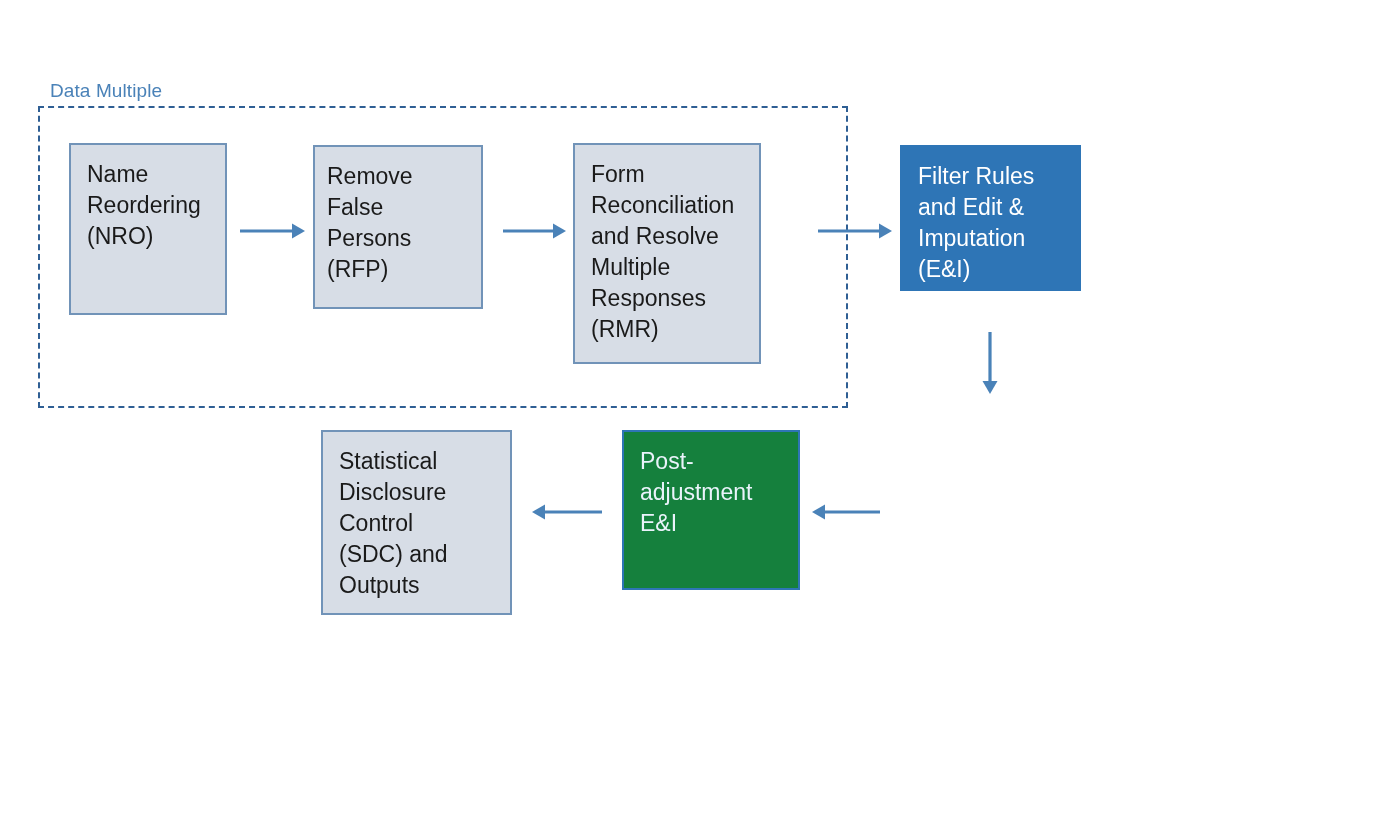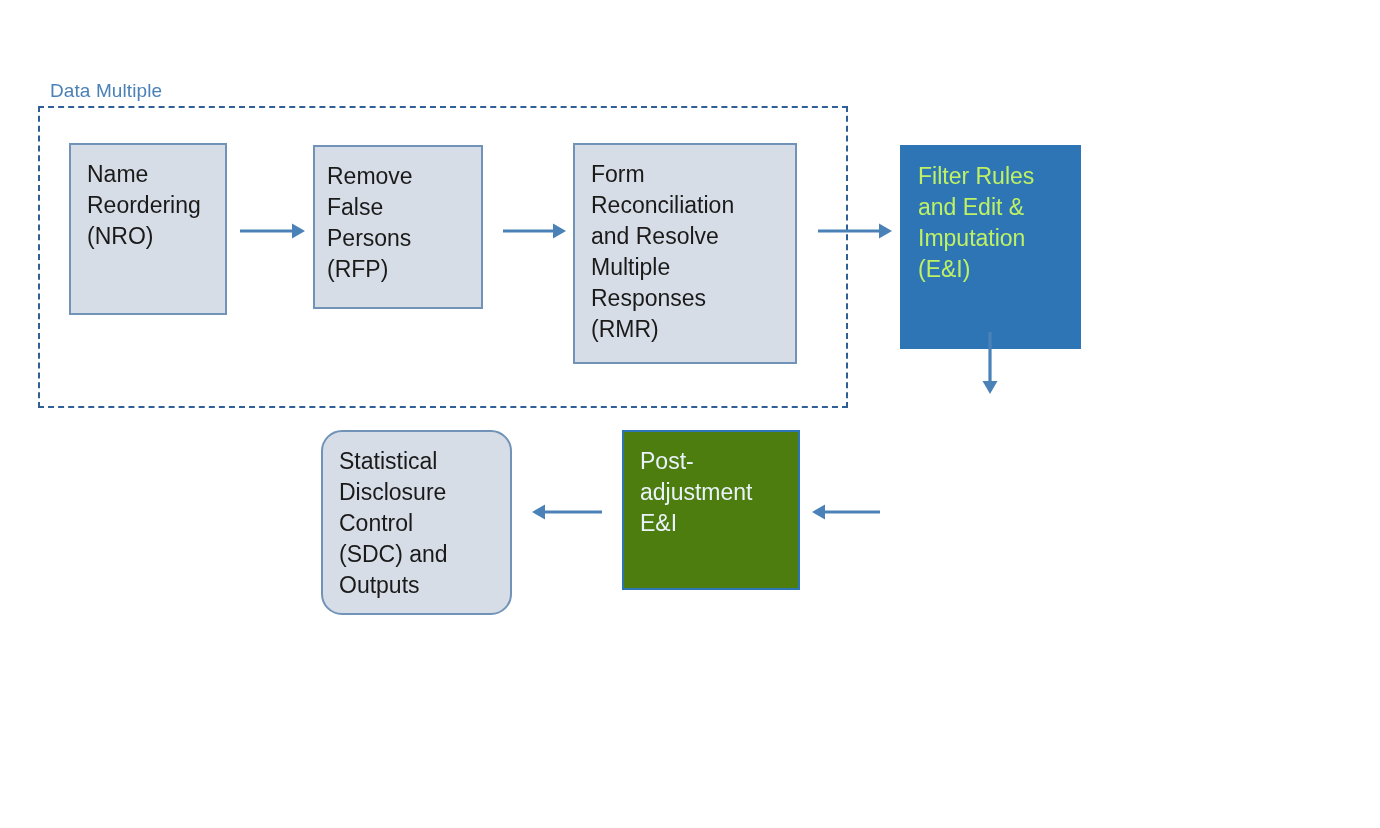--- a/index.html
+++ b/index.html
@@ -72,34 +72,34 @@
 <div id="canvas">
     <div class="group-box" style="left: 38px; top: 106px; width: 810px; height: 302px; border-color: rgb(47, 95, 148);"></div>
     <div class="group-label" style="left: 50px; top: 80px; color: rgb(74, 130, 184);">Data Multiple</div>
     <div class="node light" style="left: 61px; top: 143px; width: 158px; height: 172px; background: rgb(215, 221, 230); border-color: rgb(113, 147, 184); margin-left: 8px;">Name
 Reordering
 (NRO)</div>
     <div class="node light" style="left: 313px; top: 145px; width: 170px; height: 164px; background: rgb(215, 221, 230); border-color: rgb(113, 147, 184); padding-left: 12px;">Remove
 False
 Persons
 (RFP)</div>
-    <div class="node light" style="left: 573px; top: 143px; width: 224px; height: 221px; background: rgb(215, 221, 230); border-color: rgb(113, 147, 184);">Form
+    <div class="node light" style="left: 573px; top: 143px; width: 188px; height: 221px; background: rgb(215, 221, 230); border-color: rgb(113, 147, 184);">Form
 Reconciliation
 and Resolve
 Multiple
 Responses
 (RMR)</div>
-    <div class="node accent" style="left: 900px; top: 145px; width: 181px; height: 204px; background: rgb(46, 117, 182); color: #bef264; border-color: rgb(46, 117, 182);">Filter Rules
+    <div class="node accent" style="left: 900px; top: 145px; width: 181px; height: 146px; background: rgb(46, 117, 182); color: #ffffff; border-color: rgb(46, 117, 182);">Filter Rules
 and Edit &amp;
 Imputation
 (E&amp;I)</div>
-    <div class="node accent" style="left: 622px; top: 430px; width: 178px; height: 160px; background: #4d7c0f; color: rgb(234, 243, 251); border-color: rgb(46, 117, 182);">Post-
+    <div class="node accent" style="left: 622px; top: 430px; width: 178px; height: 160px; background: #15803d; color: rgb(234, 243, 251); border-color: rgb(46, 117, 182);">Post-
 adjustment
 E&amp;I</div>
-    <div class="node light" style="left: 321px; top: 430px; width: 191px; height: 185px; background: rgb(215, 221, 230); border-color: rgb(113, 147, 184); border-radius: 21px;">Statistical
+    <div class="node light" style="left: 321px; top: 430px; width: 191px; height: 185px; background: rgb(215, 221, 230); border-color: rgb(113, 147, 184);">Statistical
 Disclosure
 Control
 (SDC) and
 Outputs</div>
     <div class="arrow" style="left: 228px; top: 219px; width: 89px; height: 24px;">
       <svg width="89" height="24" viewBox="0 0 89 24">
         <line x1="12" y1="12" x2="64" y2="12" stroke="#4a82b8" stroke-width="3.2"></line>
         <polygon points="77,12 64,4.5 64,19.5" fill="#4a82b8"></polygon>
       </svg>
     </div>

